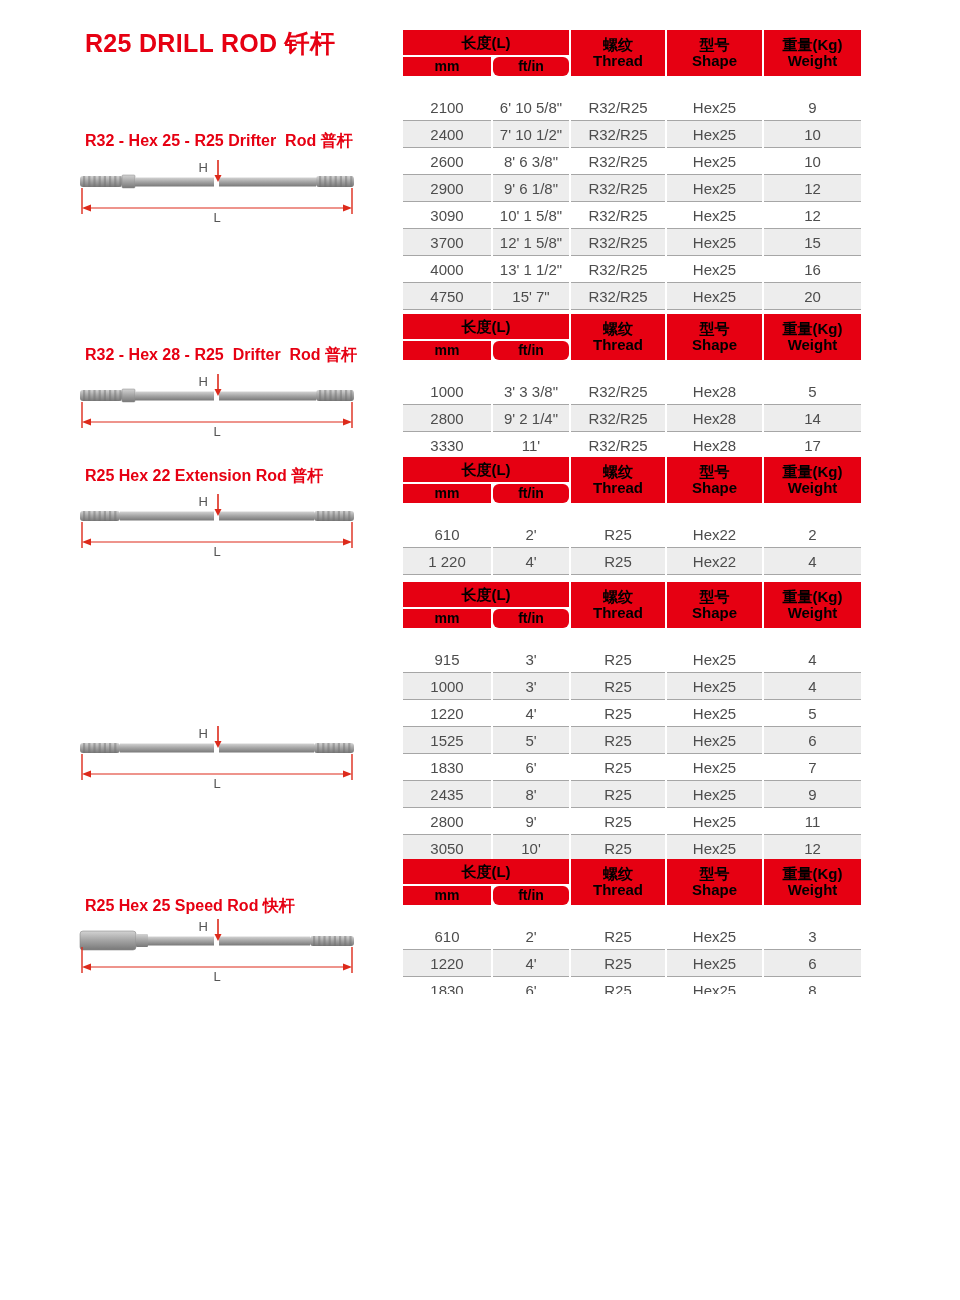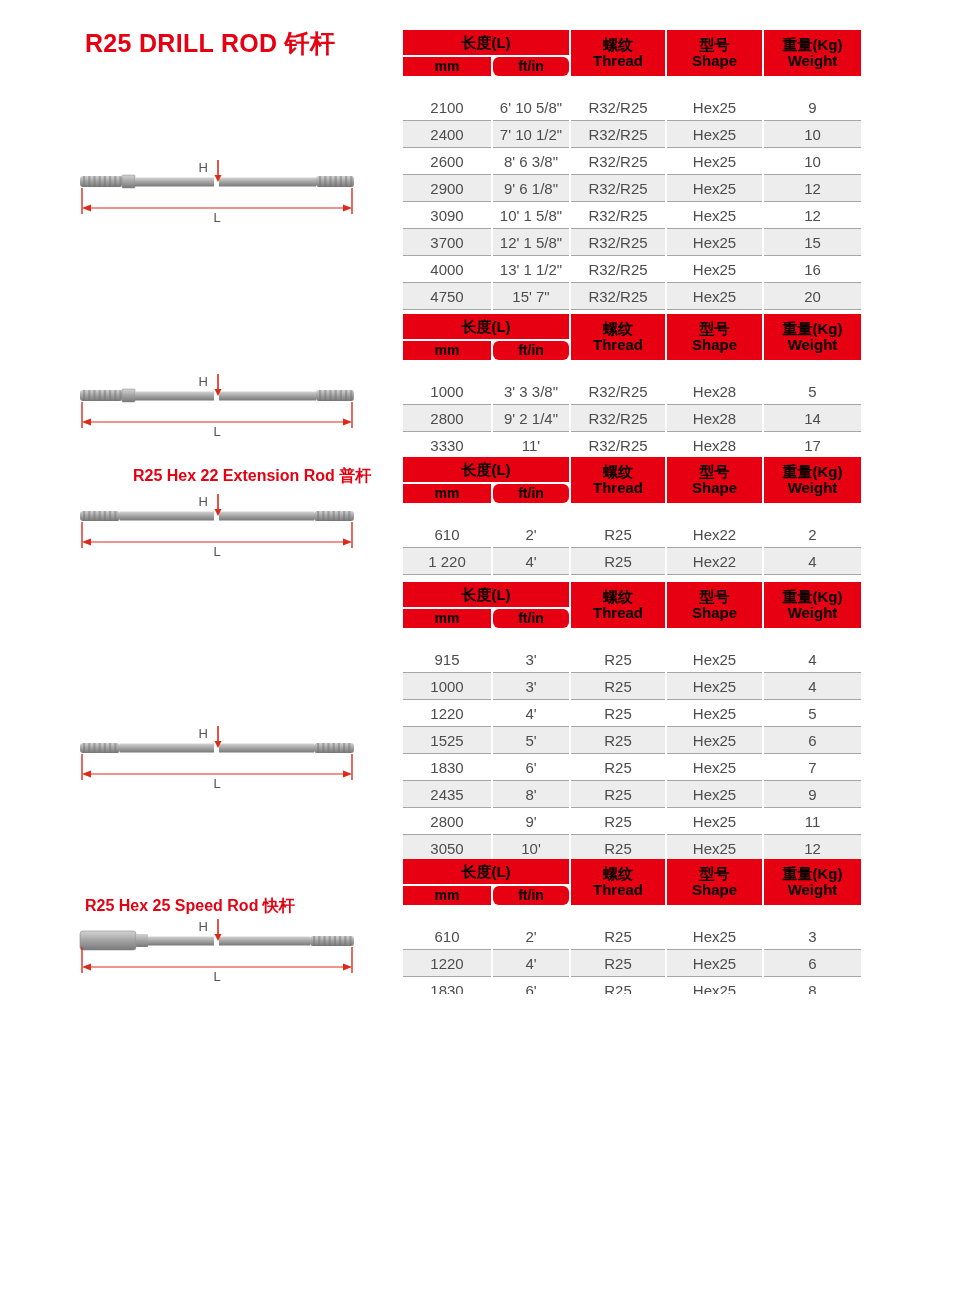--- a/index.html
+++ b/index.html
@@ -41,36 +41,37 @@
   .tcell {
     display:flex; align-items:center; justify-content:center;
     font-size:15px; color:#4d4d4d; border-bottom:1px solid #a6a6a6;
     background:#fff;
   }
   .trow.alt .tcell { background:#ededed; }
 
   
   #lbl-0 { top:131px; }  #dia-0 { top:157px; }
   #lbl-1 { top:345px; }  #dia-1 { top:371px; }
-  #lbl-2 { top:466px;margin-left:48px; }  #dia-2 { top:491px; }
+  #lbl-2 { top:466px; }  #dia-2 { top:491px; }
   #lbl-3 { top:699px; }  #dia-3 { top:723px; }
   #lbl-4 { top:896px; }  #dia-4 { top:916px; }
   #tbl-0 { top:30px; }
   #tbl-1 { top:314px; }
   #tbl-2 { top:457px; }
   #tbl-3 { top:582px; }
   #tbl-4 { top:859px; }
 </style>
 </head>
 <body>
 
 <div class="page">
 
   <div class="title">R25 DRILL ROD 钎杆</div>
 
+  <div class="section-label" id="lbl-0">R32 - Hex 25 - R25 Drifter  Rod 普杆</div>
   <div class="diagram" id="dia-0"><svg width="278" height="66" viewBox="0 0 278 66" xmlns="http://www.w3.org/2000/svg">
         <defs>
           <linearGradient id="rg0" x1="0" y1="0" x2="0" y2="1">
             <stop offset="0" stop-color="#d3d3d3"></stop>
             <stop offset="0.45" stop-color="#a8a8a8"></stop>
             <stop offset="1" stop-color="#787878"></stop>
           </linearGradient>
         </defs>
         <rect x="2" y="19" width="42" height="11" rx="3" fill="url(#rg0)"></rect>
         <rect x="5" y="19" width="2.2" height="11" fill="#6e6e6e" opacity="0.45"></rect>
@@ -96,20 +97,21 @@
         <polygon points="136.5,18 143.5,18 140,25" fill="#dd2a1b"></polygon>
         <text x="130" y="15" text-anchor="end" font-size="13" fill="#555" font-family="Liberation Sans, sans-serif">H</text>
         <line x1="4" y1="31" x2="4" y2="57" stroke="#dd2a1b" stroke-width="1.4"></line>
         <line x1="274" y1="31" x2="274" y2="57" stroke="#dd2a1b" stroke-width="1.4"></line>
         <line x1="9" y1="51" x2="269" y2="51" stroke="#dd2a1b" stroke-width="1.2"></line>
         <polygon points="4,51 13,47.6 13,54.4" fill="#dd2a1b"></polygon>
         <polygon points="274,51 265,47.6 265,54.4" fill="#dd2a1b"></polygon>
         <text x="139" y="65" text-anchor="middle" font-size="13" fill="#555" font-family="Liberation Sans, sans-serif">L</text>
       </svg></div>
 
+  <div class="section-label" id="lbl-1">R32 - Hex 28 - R25  Drifter  Rod 普杆</div>
   <div class="diagram" id="dia-1"><svg width="278" height="66" viewBox="0 0 278 66" xmlns="http://www.w3.org/2000/svg">
         <defs>
           <linearGradient id="rg1" x1="0" y1="0" x2="0" y2="1">
             <stop offset="0" stop-color="#d3d3d3"></stop>
             <stop offset="0.45" stop-color="#a8a8a8"></stop>
             <stop offset="1" stop-color="#787878"></stop>
           </linearGradient>
         </defs>
         <rect x="2" y="19" width="42" height="11" rx="3" fill="url(#rg1)"></rect>
         <rect x="5" y="19" width="2.2" height="11" fill="#6e6e6e" opacity="0.45"></rect>

